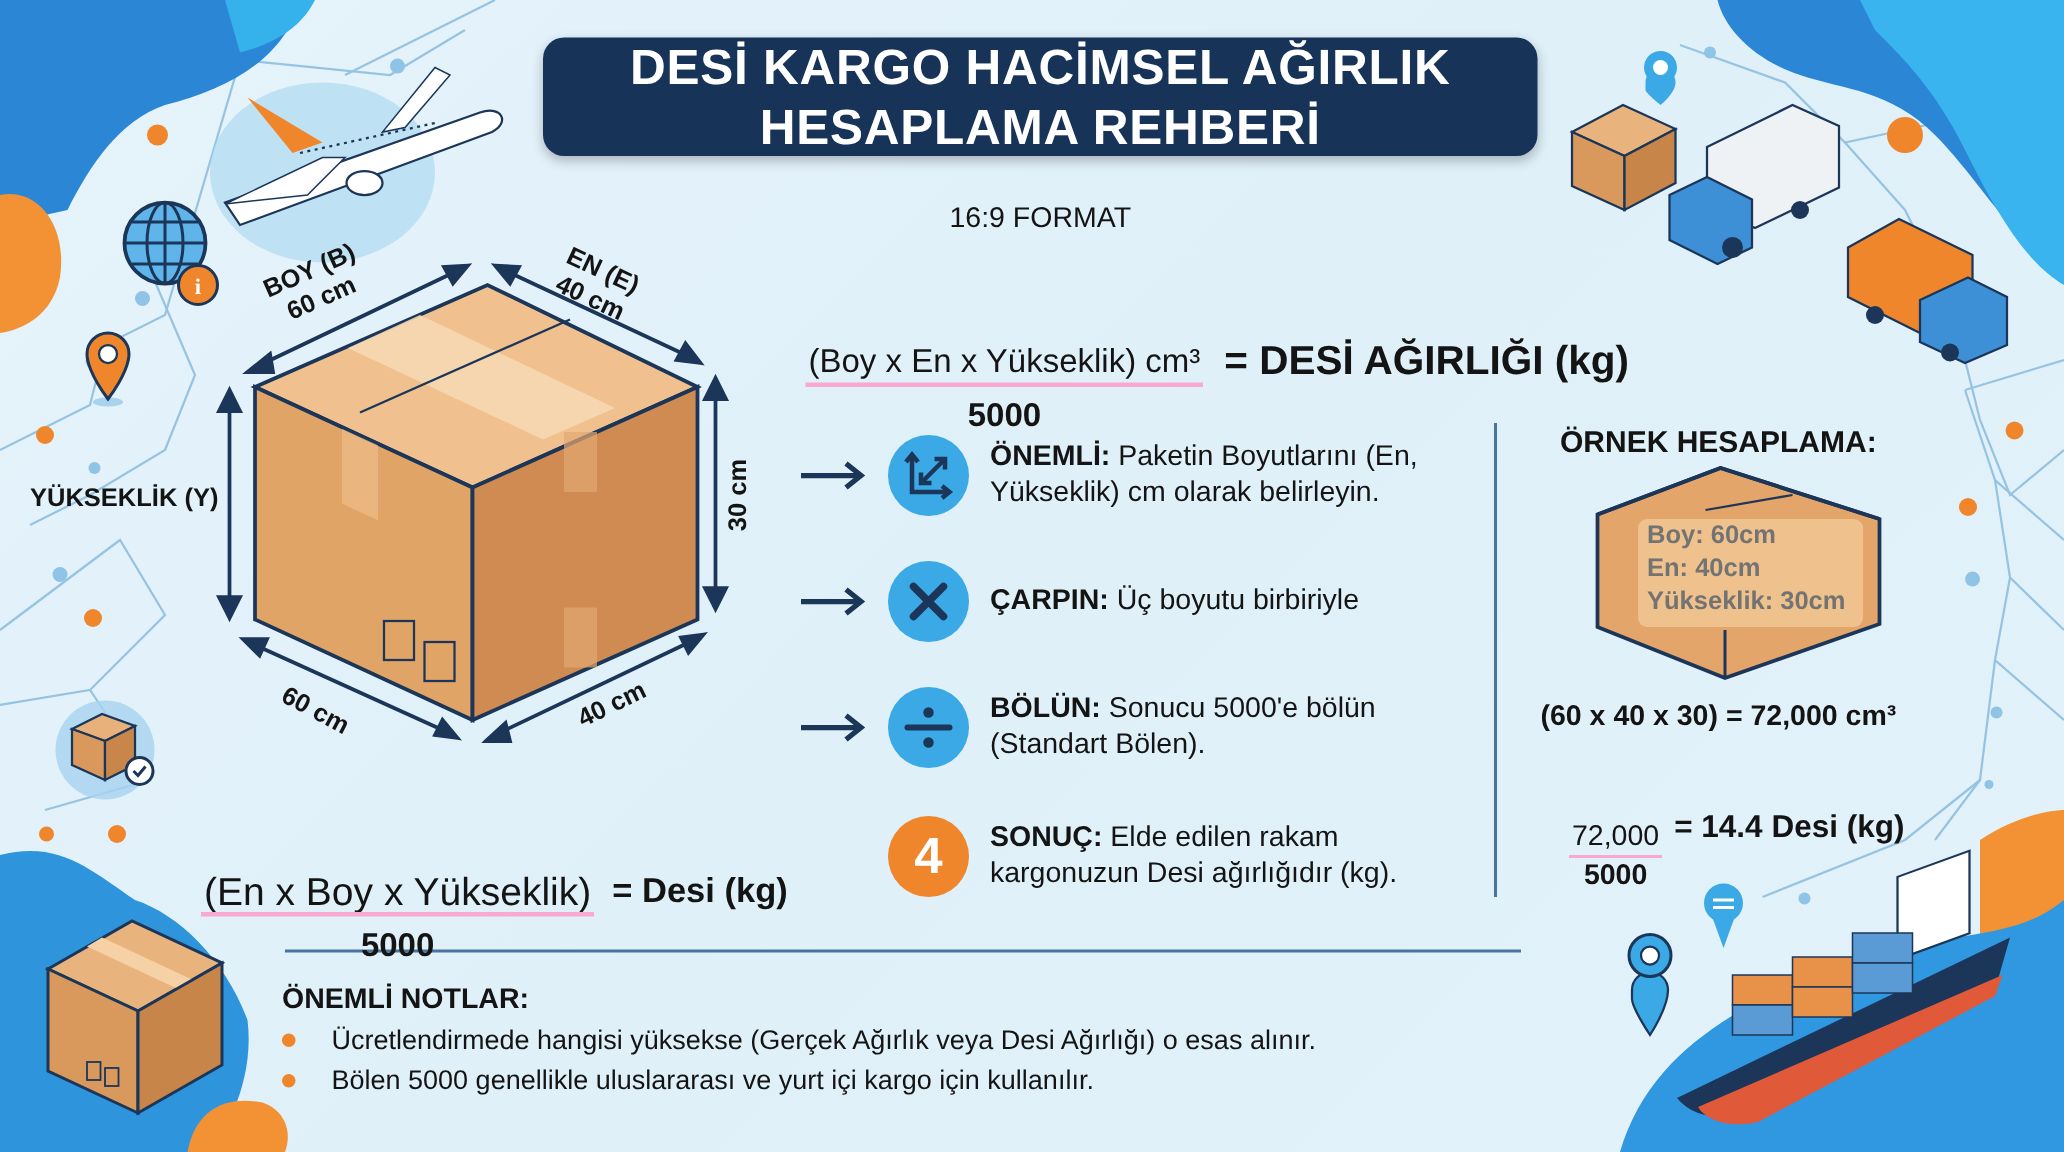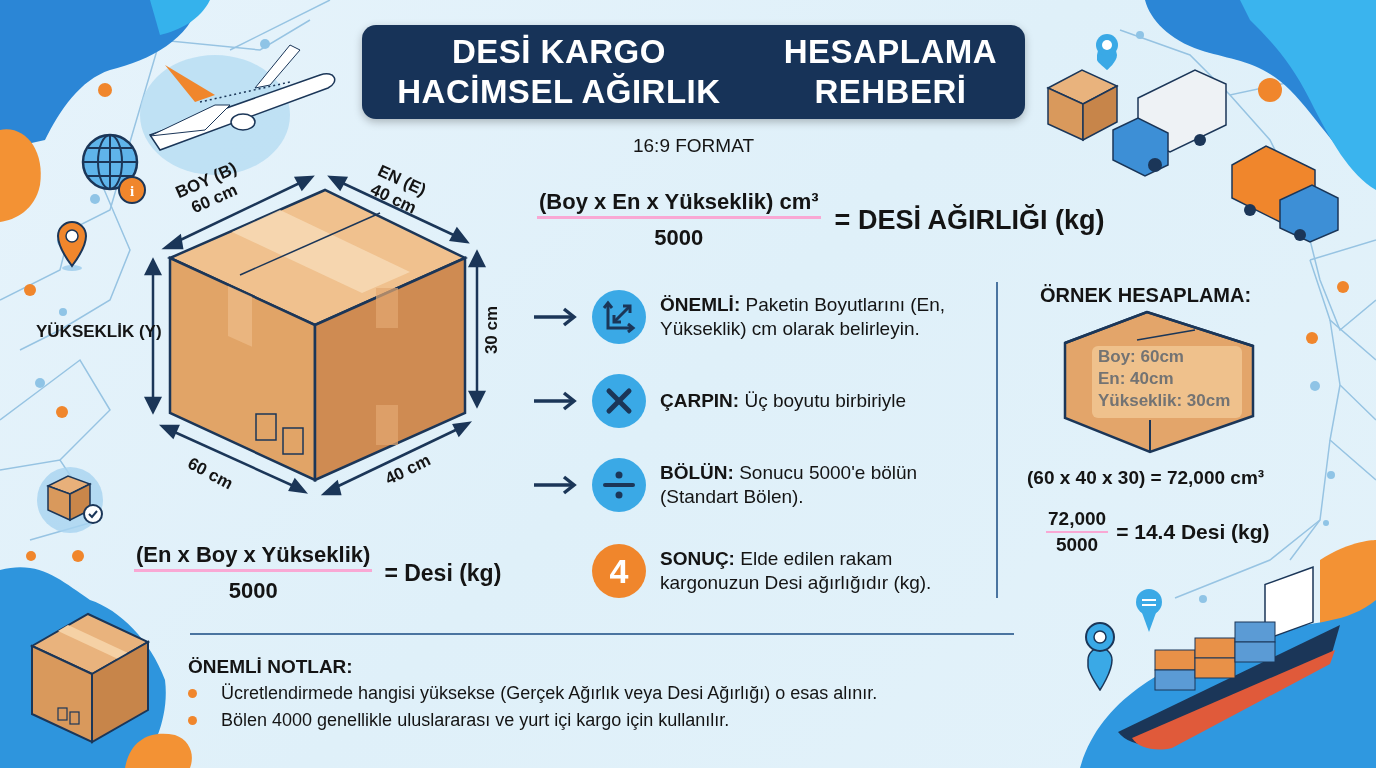--- a/index.html
+++ b/index.html
@@ -7,38 +7,38 @@
   body {
     position: relative;
     font-family: "Liberation Sans", "DejaVu Sans", sans-serif;
     color: #141414;
     background: linear-gradient(135deg, #e6f3fb 0%, #dff0f9 50%, #e3f2fa 100%);
   }
   svg.bg { position: absolute; left: 0; top: 0; }
 
   
   .title-box {
-    position: absolute; left: 362px; top: 25px; width: 663px; height: 94px;
+    position: absolute; left: 362px; top: 25px; width: 663px; height: 79px;
     background: #173358; border-radius: 14px;
     box-shadow: 0 3px 8px rgba(0,0,0,0.25);
-    display: flex; flex-direction: row; align-items: center; justify-content: center;
+    display: flex; flex-direction: column; align-items: center; justify-content: center;
   }
   .title-box .t {
     color: #ffffff; font-weight: 700; font-size: 33px; line-height: 40px; letter-spacing: 0.5px;
     text-align: center;
   }
   .subtitle {
     position: absolute; left: 362px; width: 663px; top: 135px;
     text-align: center; font-size: 19px; color: #141414;
   }
 
   
   .formula-main { position: absolute; left: 537px; top: 188px; display: flex; align-items: center; }
   .frac { display: inline-flex; flex-direction: column; align-items: center; }
-  .frac .num { font-weight: 700; padding: 0 2px; }
+  .frac .num { font-weight: 400; padding: 0 2px; margin-top: 39px; }
   .frac .den { font-weight: 700; border-top: 3px solid #f9a8d4; width: 100%; text-align: center; }
   .fm .num { font-size: 22px; line-height: 28px; }
   .fm .den { font-size: 22px; line-height: 30px; padding-top: 4px; }
   .fm .eq { font-size: 27px; font-weight: 700; margin-left: 14px; }
 
   
   .dim { position: absolute; font-weight: 700; font-size: 17px; color: #141414; text-align: center; line-height: 20px; }
 
   
   .step { position: absolute; left: 532px; display: flex; align-items: center; }
@@ -59,21 +59,21 @@
   .ex-title { position: absolute; left: 1040px; top: 284px; font-weight: 700; font-size: 20px; }
   .ex-box-text { position: absolute; left: 1098px; top: 346px; font-weight: 700; font-size: 17px; line-height: 22px; color: #737373; }
   .ex-line1 { position: absolute; left: 1027px; top: 467px; font-weight: 700; font-size: 19px; }
   .ex-frac { position: absolute; left: 1046px; top: 507px; display: flex; align-items: center; }
   .ex-frac .num, .ex-frac .den { font-size: 19px; line-height: 24px; }
   .ex-frac .den { border-top-width: 2px; }
   .ex-frac .eq { font-size: 21px; font-weight: 700; margin-left: 8px; }
 
   
   .formula-left { position: absolute; left: 134px; top: 541px; display: flex; align-items: center; }
-  .formula-left .num { font-size: 22px; line-height: 28px; }
+  .formula-left .num { font-size: 26px; line-height: 28px; }
   .formula-left .den { font-size: 22px; line-height: 30px; padding-top: 4px; }
   .formula-left .eq { font-size: 23px; font-weight: 700; margin-left: 12px; }
 
   
   .notes { position: absolute; left: 188px; top: 654px; }
   .notes h3 { font-size: 19px; font-weight: 700; line-height: 26px; }
   .notes li { list-style: none; font-size: 18px; line-height: 27px; display: flex; align-items: center; gap: 18px; }
   .notes li .dot { width: 9px; height: 9px; border-radius: 50%; background: #f0862c; margin-right: 6px; display: inline-block; }
 </style>
 </head>
@@ -275,21 +275,21 @@
 </div>
 
 <div class="dim" style="left:178px; top:170px; transform: rotate(-24deg);">
   <div>BOY (B)</div>
   <div>60 cm</div>
 </div>
 <div class="dim" style="left:372px; top:170px; transform: rotate(25deg);">
   <div>EN (E)</div>
   <div>40 cm</div>
 </div>
-<div class="dim" style="left:36px; top:322px;">YÜKSEKLİK (Y)</div>
+<div class="dim" style="left:20px; top:322px;">YÜKSEKLİK (Y)</div>
 <div class="dim" style="left:468px; top:320px; transform: rotate(-90deg); transform-origin: center;">30 cm</div>
 <div class="dim" style="left:186px; top:464px; transform: rotate(28deg);">60 cm</div>
 <div class="dim" style="left:384px; top:460px; transform: rotate(-26deg);">40 cm</div>
 
 <div class="step" style="top:290px;">
   <svg class="arrow" viewBox="0 0 46 20">
       <line x1="2" y1="10" x2="40" y2="10" stroke="#1b3658" stroke-width="3.5"></line>
       <path d="M32 2 L42 10 L32 18" stroke="#1b3658" stroke-width="3.5" fill="none"></path>
     </svg>
   <div class="circle">
@@ -378,16 +378,16 @@
 
 <div class="notes">
   <h3>ÖNEMLİ NOTLAR:</h3>
   <ul>
     <li>
         <span class="dot"></span>
         <span>Ücretlendirmede hangisi yüksekse (Gerçek Ağırlık veya Desi Ağırlığı) o esas alınır.</span>
       </li>
     <li>
         <span class="dot"></span>
-        <span>Bölen 4000 genellikle uluslararası ve yurt içi kargo için kullanılır.</span>
+        <span>Bölen 5000 genellikle uluslararası ve yurt içi kargo için kullanılır.</span>
       </li>
   </ul>
 </div>
 
 </body></html>

